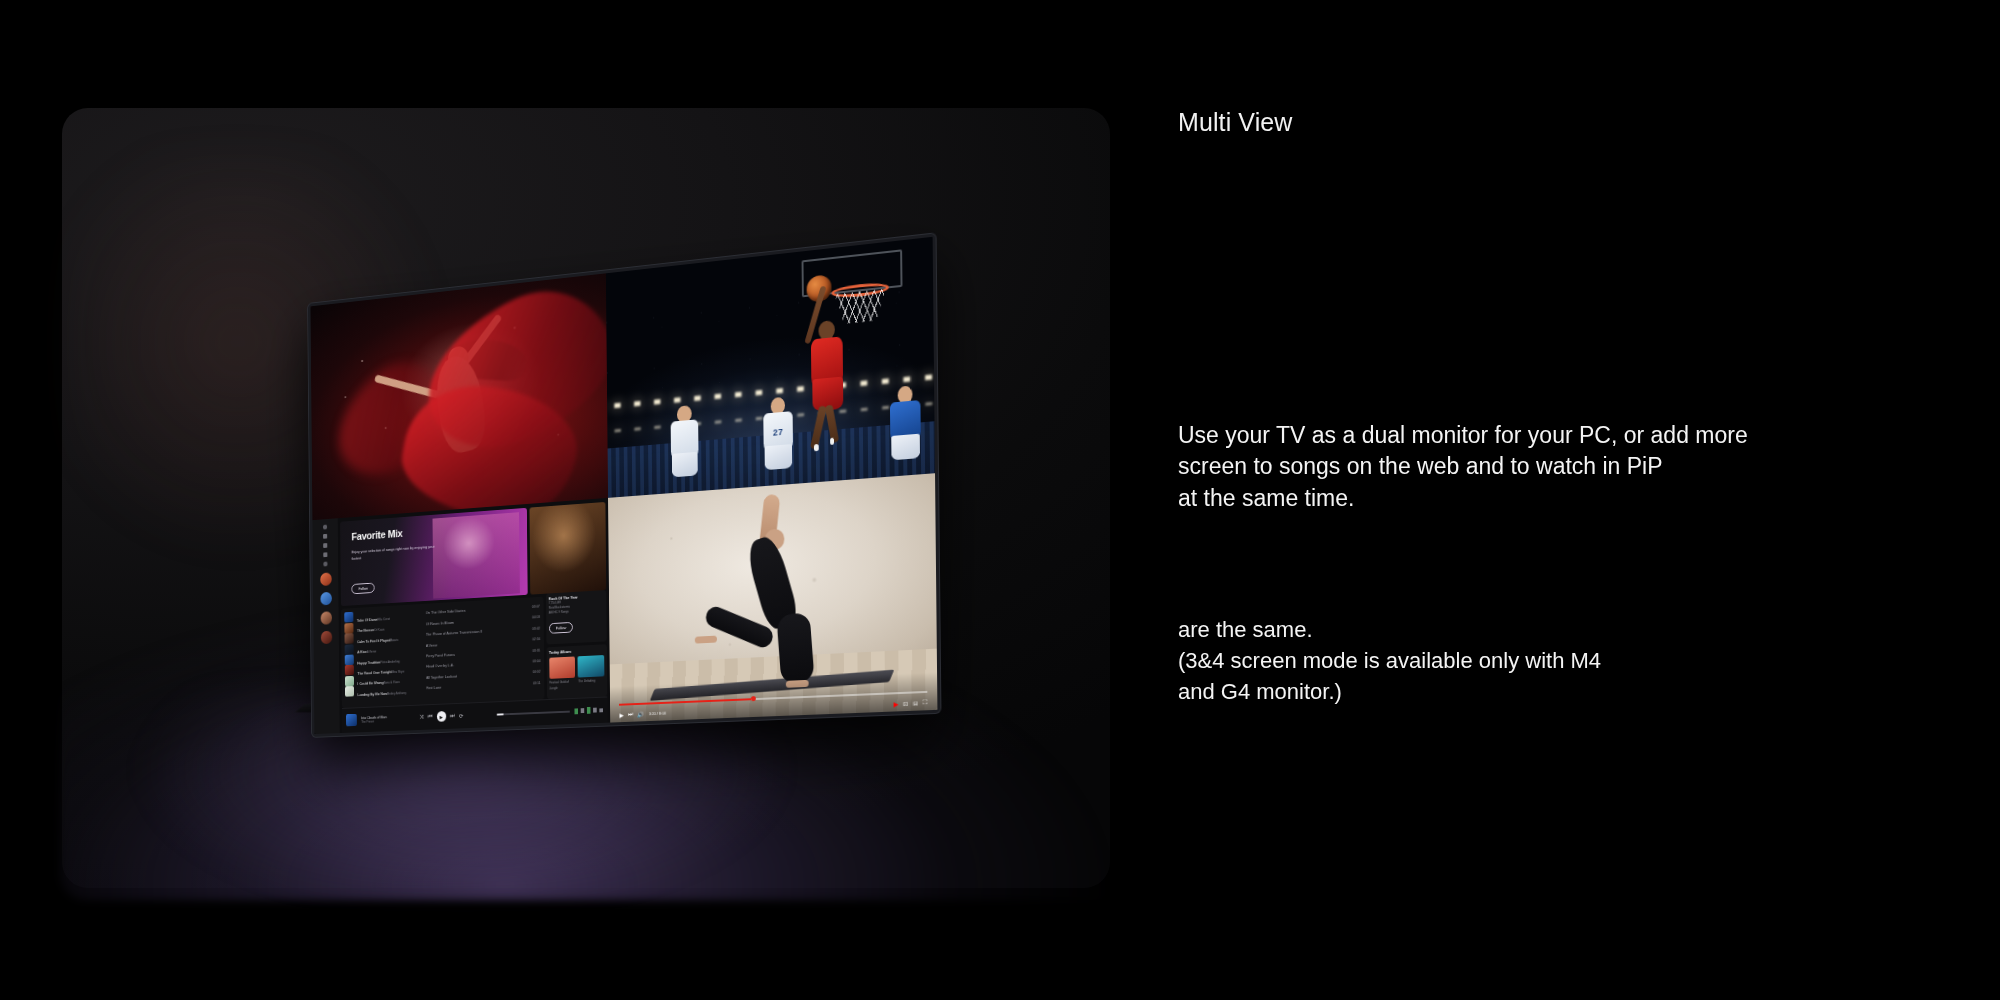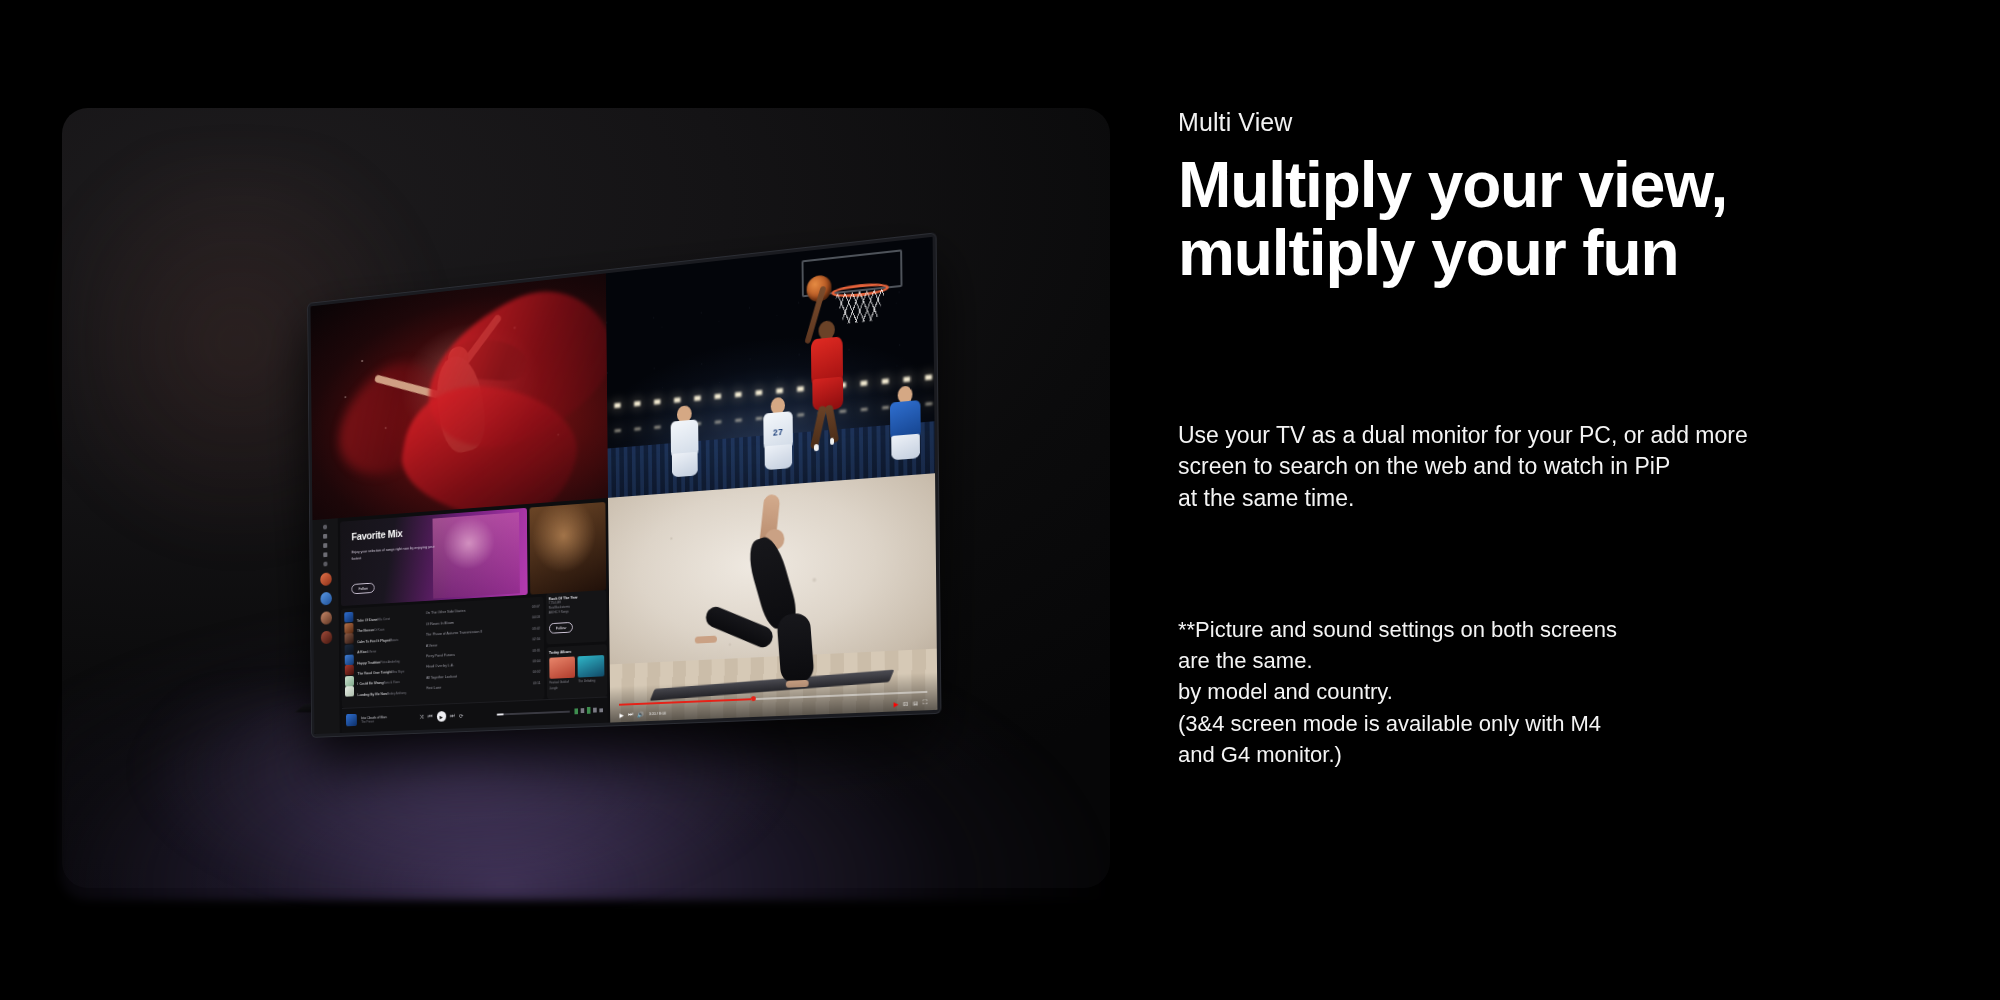--- a/index.html
+++ b/index.html
@@ -472,34 +472,28 @@
           </div>
 
         </div>
       </div>
     </div>
   </div>
 
   <div id="copy">
     <div class="eyebrow">Multi View</div>
 
-    <h1 class="headline">
-      <span>Multiply your view,</span><br>
-      <span>multiply your fun</span>
-    </h1>
 
     <p class="body-copy">
       <br>
       <span>Use your TV as a dual monitor for your PC, or add more</span><br>
-      <span>screen to search on the web and to watch in PiP</span><br>
+      <span>screen to songs on the web and to watch in PiP</span><br>
       <span>at the same time.</span>
     </p>
 
     <div class="footnotes">
-      <div>**Picture and sound settings on both screens</div>
       <div>are the same.</div>
-      <div>by model and country.</div>
       <div>(3&amp;4 screen mode is available only with M4</div>
       <div>and G4 monitor.)</div>
     </div>
   </div>
 
 </div>
 
 </body></html>

